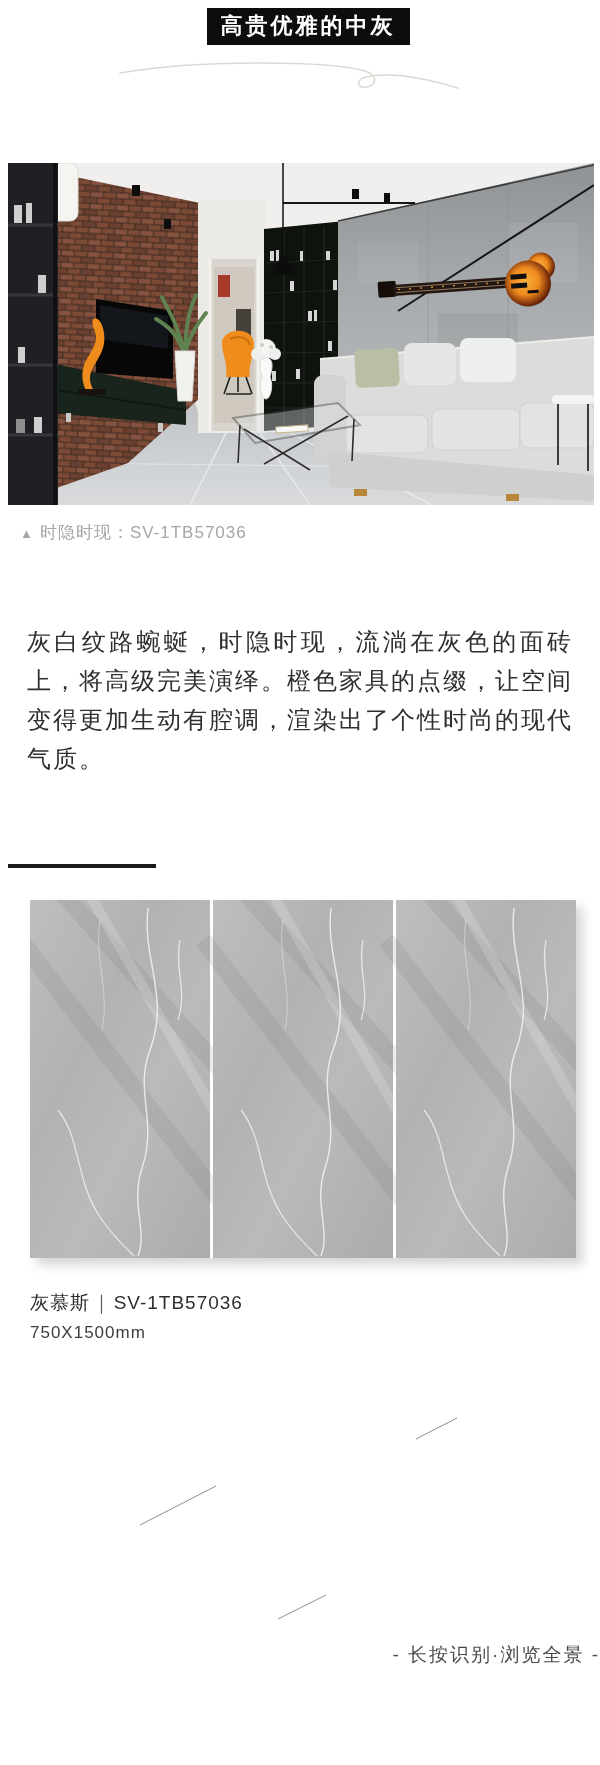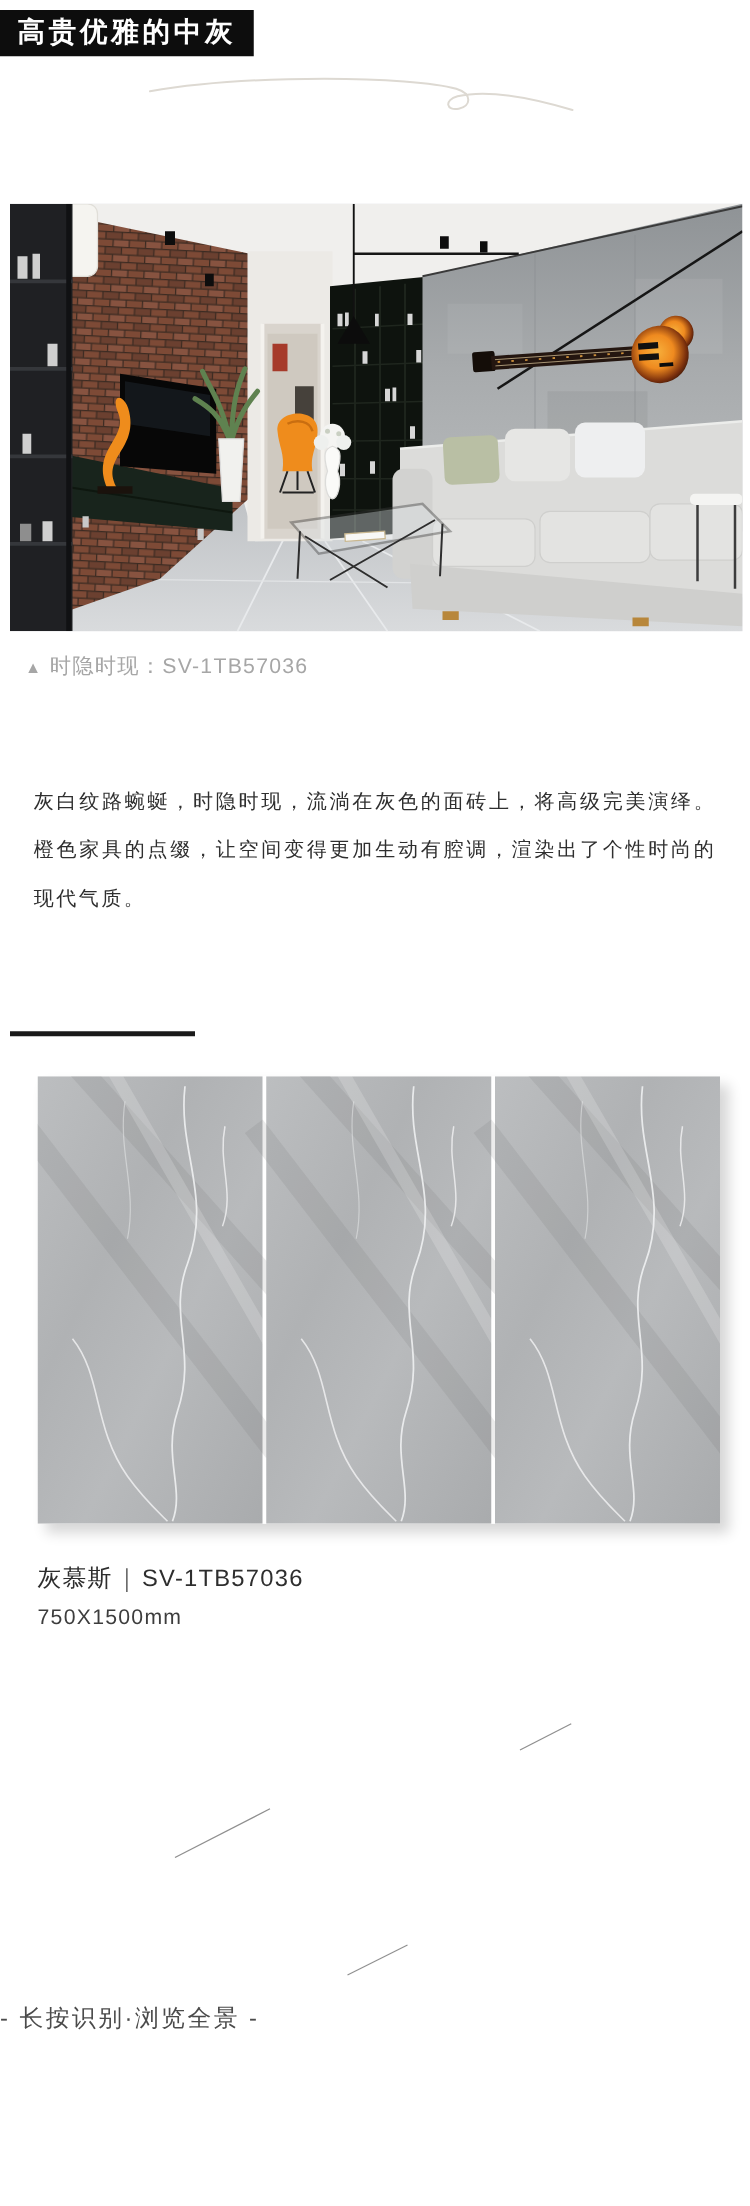--- a/index.html
+++ b/index.html
@@ -1,47 +1,47 @@
 <!DOCTYPE html>
 <html><head>
 <meta charset="utf-8">
 <style>
   html,body{margin:0;padding:0;background:#fff;}
   .page{position:relative;width:600px;height:1765px;overflow:hidden;background:#fff;
         font-family:"Liberation Sans","DejaVu Sans",sans-serif;color:#2f2f2f;}
   
-  .title-wrap{margin-top:8px;text-align:left;}
+  .title-wrap{margin-top:8px;text-align:center;padding-left:16px;}
   .title-bar{display:inline-block;background:#0d0d0d;color:#fff;font-size:22px;font-weight:bold;
              letter-spacing:3px;padding:7px 14px 8px;line-height:22px;}
   .flourish{display:block;margin:10px auto 0;width:600px;height:42px;}
   
   .hero{margin:66px 8px 0;width:586px;height:342px;overflow:hidden;background:#dfe0e1;}
   .hero svg{display:block;}
   .caption{margin:16px 0 0 20px;font-size:17px;line-height:24px;color:#a6a6a6;letter-spacing:1px;}
   .caption .tri{font-size:13px;margin-right:6px;color:#a6a6a6;}
   
-  .para{margin:76px 27px 0;font-size:16px;line-height:39px;letter-spacing:2px;color:#2f2f2f;text-align:justify;}
+  .para{margin:76px 27px 0;font-size:24px;line-height:39px;letter-spacing:2px;color:#2f2f2f;text-align:justify;}
   
   .section{margin:86px 0 0 8px;}
   .section-title{font-size:21px;line-height:30px;color:#1a1a1a;letter-spacing:2px;}
   .section-underline{margin-top:14px;width:148px;height:4px;background:#1a1a1a;}
   
   .tiles{margin:32px 0 0 30px;width:546px;height:358px;background:#fff;
          box-shadow:7px 7px 10px rgba(0,0,0,.16);}
   .tiles svg{display:block;}
   
   .prod-name{margin:32px 0 0 30px;font-size:19px;line-height:26px;color:#2e2e2e;letter-spacing:1px;}
   .prod-name .sep{margin:0 2px;color:#555;}
   .prod-size{margin:6px 0 0 30px;font-size:17px;line-height:22px;color:#3d3d3d;letter-spacing:1px;}
   
   .qr-zone{position:relative;margin-top:62px;height:226px;}
   .qr-lines{position:absolute;left:0;top:0;width:600px;height:226px;pointer-events:none;}
   .qr-frame{position:relative;margin:0 auto;width:198px;height:198px;border:1px solid #9a9a9a;background:#fff;}
   .qr-svg{display:block;margin:32px auto 0;}
-  .footer-tip{margin-top:10px;text-align:left;font-size:19px;line-height:26px;color:#4b4b4b;letter-spacing:2px;}
+  .footer-tip{margin-top:10px;text-align:right;font-size:19px;line-height:26px;color:#4b4b4b;letter-spacing:2px;}
 </style>
 </head>
 <body>
 
 <div class="page">
 
   <div class="title-wrap">
     <div class="title-bar">高贵优雅的中灰</div>
   </div>
 

